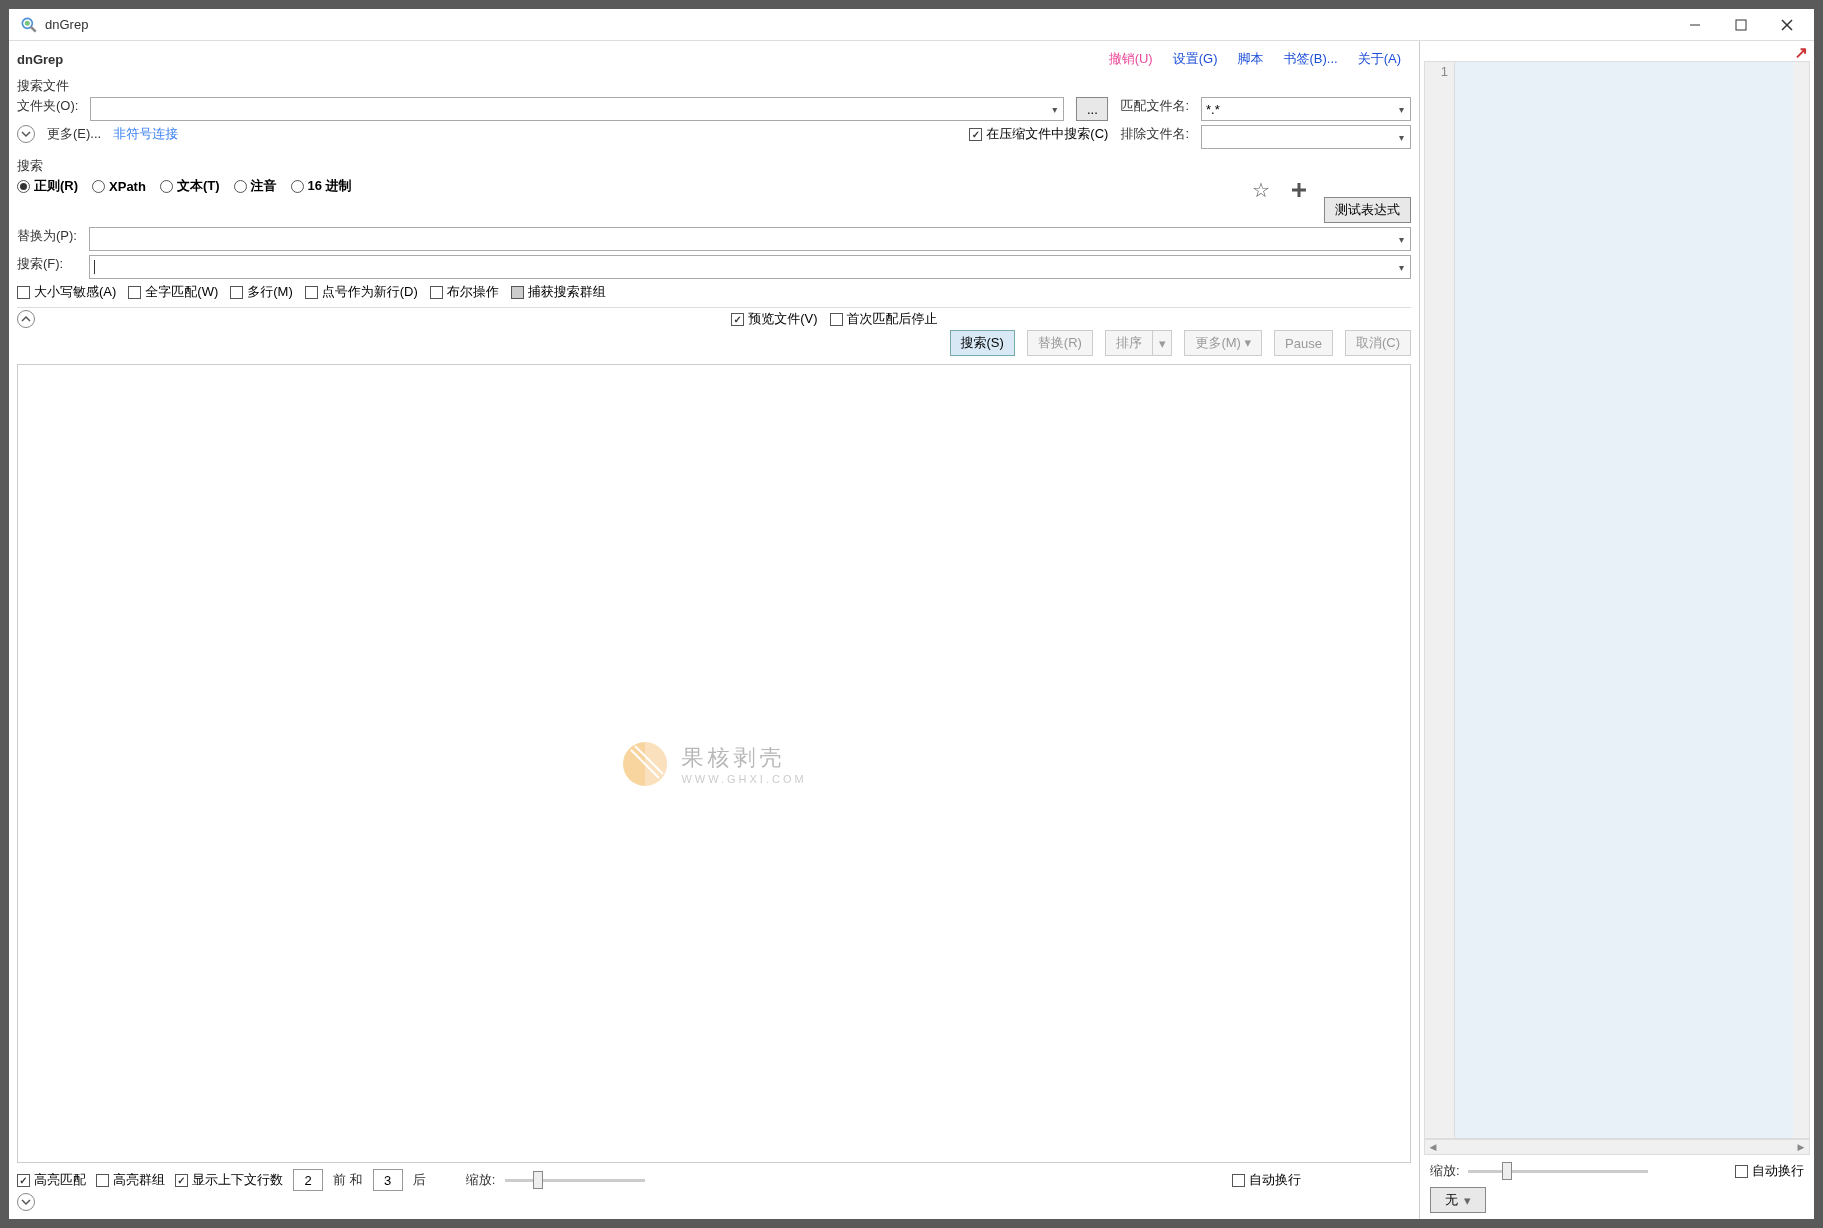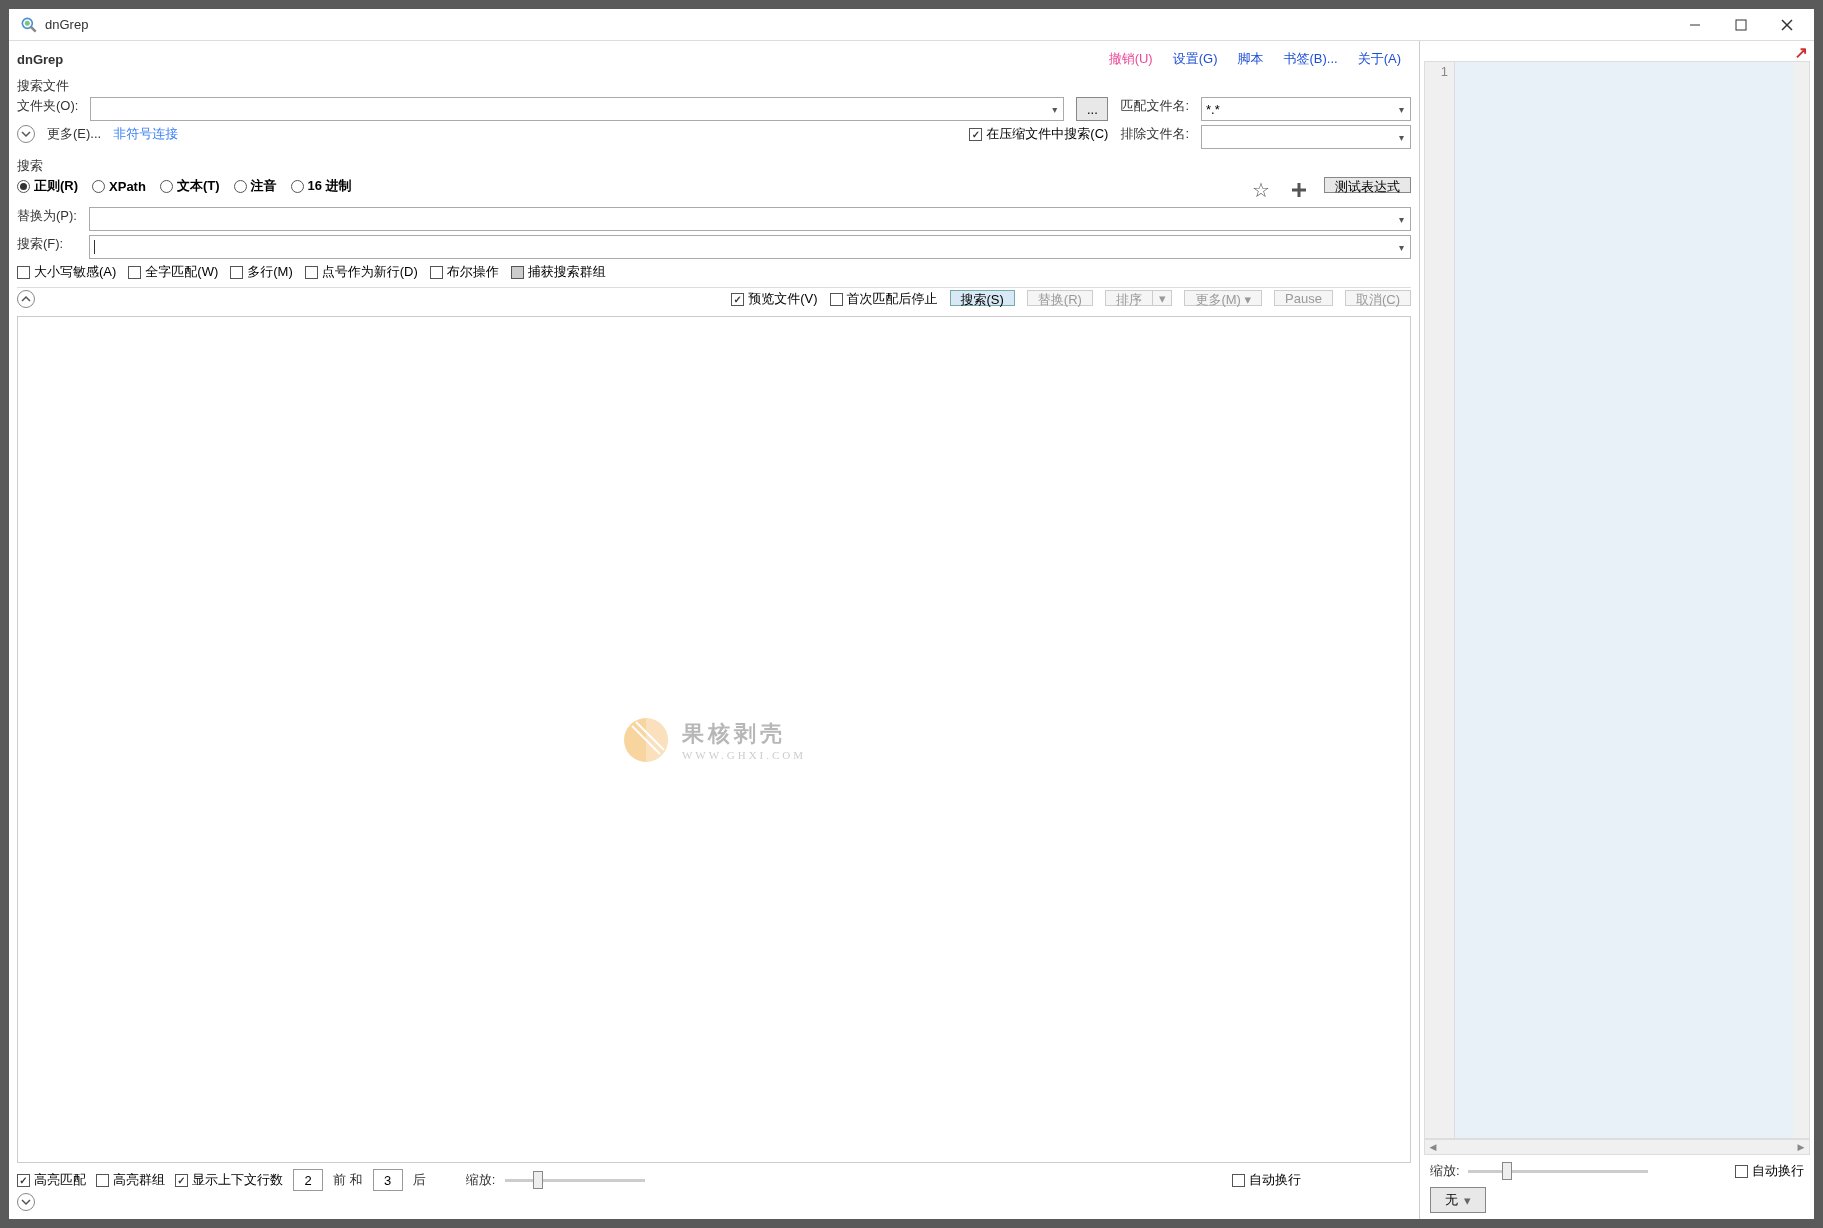--- a/index.html
+++ b/index.html
@@ -31,35 +31,35 @@
     .btn-small { height: 24px; min-width: 32px; border: 1px solid #888; background: #e8e8e8; cursor: pointer; padding: 0 8px; }
     
     .expand-btn { width: 18px; height: 18px; border: 1px solid #888; border-radius: 50%; display: flex; align-items: center; justify-content: center; cursor: pointer; }
     
     .radio-group { display: flex; gap: 14px; align-items: center; font-weight: bold; }
     .radio { display: flex; align-items: center; gap: 4px; cursor: pointer; }
     .radio-circle { width: 13px; height: 13px; border: 1px solid #555; border-radius: 50%; display: flex; align-items: center; justify-content: center; }
     .radio-circle.checked::after { content: ""; width: 7px; height: 7px; background: #333; border-radius: 50%; }
     
     .icon-btn { width: 26px; height: 26px; display: flex; align-items: center; justify-content: center; cursor: pointer; font-size: 20px; color: #555; }
-    .btn { height: 16px; padding: 0 10px; border: 1px solid #888; background: #e8e8e8; cursor: pointer; }
+    .btn { height: 26px; padding: 0 10px; border: 1px solid #888; background: #e8e8e8; cursor: pointer; margin-top: 20px; }
     .btn.disabled { color: #999; border-color: #ccc; background: #f5f5f5; cursor: default; }
     .btn.highlight { background: #d8e8f5; border-color: #7aa; }
     
     .checkbox { display: flex; align-items: center; gap: 4px; cursor: pointer; }
     .checkbox-box { width: 13px; height: 13px; border: 1px solid #555; display: flex; align-items: center; justify-content: center; font-size: 10px; color: #333; }
     .checkbox-box.checked::after { content: "✓"; font-weight: bold; }
     .checkbox-box.tri { background: #ccc; }
     
     .results-area { flex: 1; border: 1px solid #ccc; background: #fff; margin: 4px 0; display: flex; align-items: center; justify-content: center; }
     .watermark { display: flex; align-items: center; gap: 12px; opacity: 0.6; }
     .watermark-icon { width: 48px; height: 48px; }
     .watermark-text { display: flex; flex-direction: column; }
-    .watermark-main { font-size: 22px; color: #888; font-weight: bold; letter-spacing: 4px; }
-    .watermark-sub { font-size: 11px; color: #aaa; letter-spacing: 3px; font-family: Liberation Serif, serif; }
+    .watermark-main { font-size: 22px; color: #888; font-weight: normal; letter-spacing: 4px; }
+    .watermark-sub { font-size: 11px; color: #aaa; letter-spacing: 3px; }
     
     .bottom-bar { display: flex; align-items: center; gap: 10px; padding: 2px 0; flex-wrap: wrap; }
     .num-input { width: 30px; height: 22px; border: 1px solid #999; text-align: center; }
     .slider { width: 140px; height: 20px; position: relative; display: flex; align-items: center; }
     .slider-track { flex: 1; height: 3px; background: #ccc; }
     .slider-thumb { position: absolute; width: 10px; height: 18px; background: #eee; border: 1px solid #888; }
     
     .preview-header { height: 20px; display: flex; justify-content: flex-end; padding: 2px 6px; }
     .popout { cursor: pointer; color: #c33; font-weight: bold; font-size: 16px; }
     .preview-body { flex: 1; display: flex; border: 1px solid #ddd; margin: 0 4px; background: #fafafa; position: relative; }

